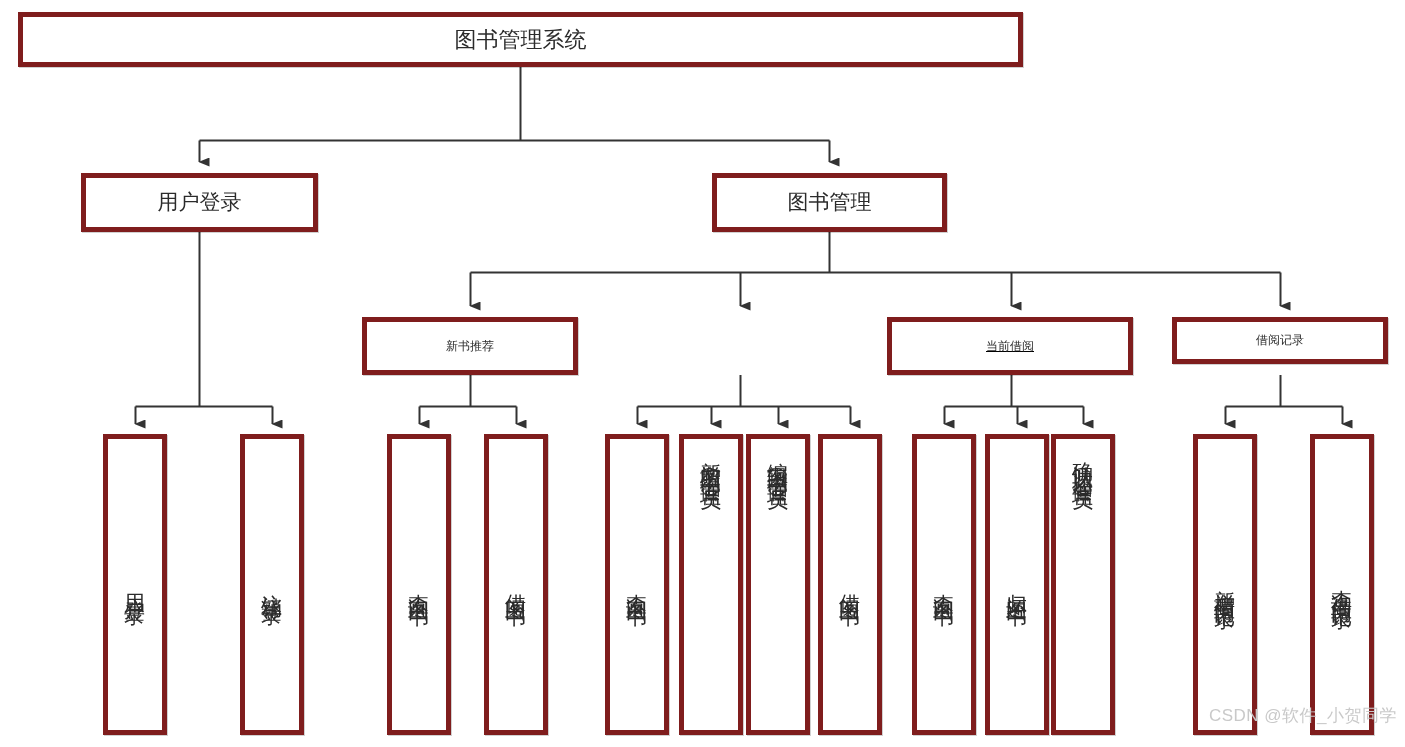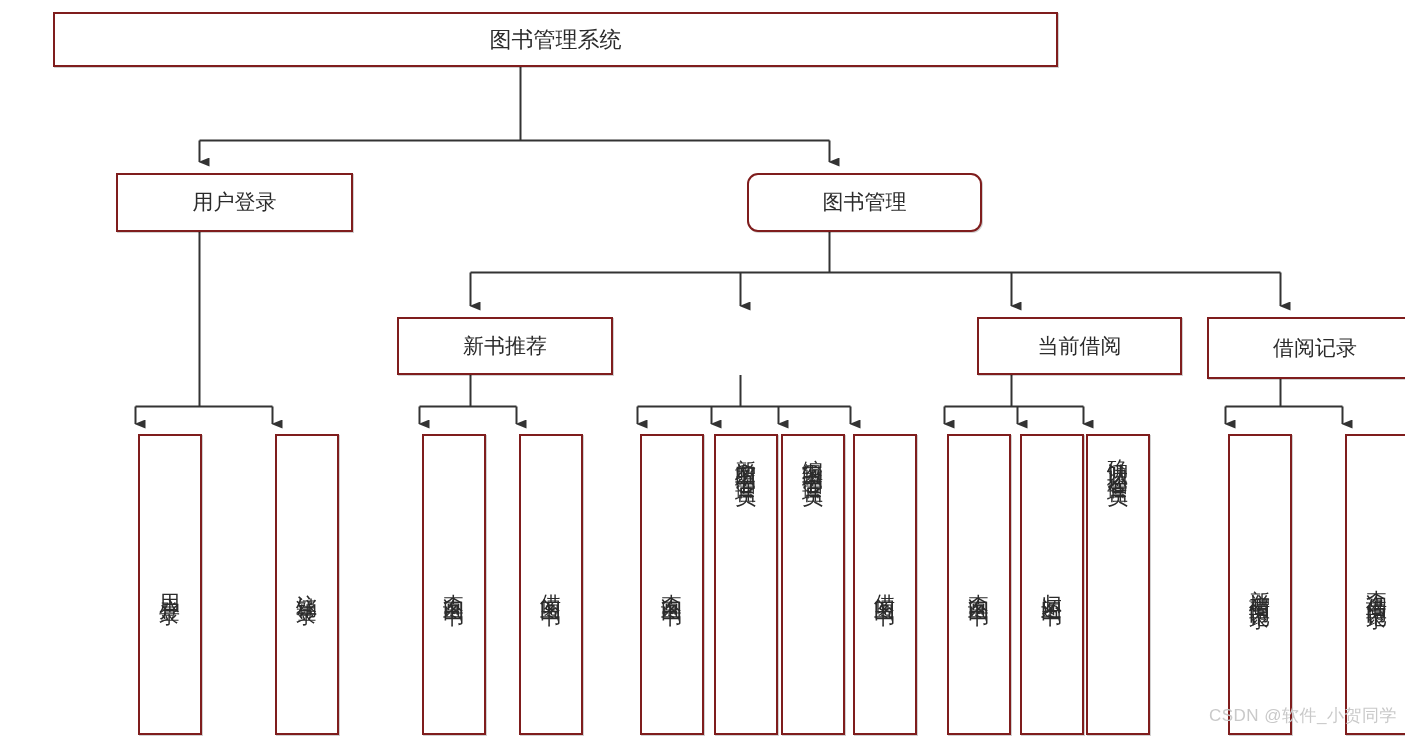--- a/index.html
+++ b/index.html
@@ -26,35 +26,34 @@
     left: 0;
     top: 0;
     width: 1405px;
     height: 747px;
     display: block;
   }
   .node-box {
     position: absolute;
     box-sizing: border-box;
     background: #ffffff;
-    border: 2px solid #7f1d1d;
+    border: 5px solid #7f1d1d;
     box-shadow: 1px 1px 0 rgba(0,0,0,0.18);
     display: flex;
     align-items: center;
     justify-content: center;
-    margin-left: 35px;
   }
   .node-label {
     color: #2b2b2b;
     line-height: 1.05;
     white-space: nowrap;
   }
   .level0 .node-label { font-size: 22px; }
   .level1 .node-label { font-size: 21px; }
-  .level2 .node-label { font-size: 21px; }
+  .level2 .node-label { font-size: 12px; }
   .leaf .node-label {
     writing-mode: vertical-rl;
     text-orientation: upright;
     font-size: 21px;
     letter-spacing: 4px;
     line-height: 1;
   }
   .leaf {
     align-items: flex-start;
     padding-top: 6px;
@@ -126,31 +125,31 @@
     </g>
   </svg>
 
   <div class="node-box level0" style="left: 18px; top: 12px; width: 1005px; height: 55px;">
     <span class="node-label">图书管理系统</span>
   </div>
 
   <div class="node-box level1" style="left: 81px; top: 173px; width: 237px; height: 59px;">
     <span class="node-label">用户登录</span>
   </div>
-  <div class="node-box level1" style="left: 712px; top: 173px; width: 235px; height: 59px; border-radius: 11px;">
+  <div class="node-box level1" style="left: 712px; top: 173px; width: 235px; height: 59px;">
     <span class="node-label">图书管理</span>
   </div>
 
   <div class="node-box level2" style="left: 362px; top: 317px; width: 216px; height: 58px;">
     <span class="node-label">新书推荐</span>
   </div>
-  <div class="node-box level2" style="left: 942px; top: 317px; width: 205px; height: 58px;">
+  <div class="node-box level2" style="left: 887px; top: 317px; width: 246px; height: 58px; text-decoration: underline;">
     <span class="node-label">当前借阅</span>
   </div>
-  <div class="node-box level2" style="left: 1172px; top: 317px; width: 216px; height: 62px;">
+  <div class="node-box level2" style="left: 1172px; top: 317px; width: 216px; height: 47px;">
     <span class="node-label">借阅记录</span>
   </div>
 
   <div class="node-box leaf center-v" style="left: 103px; top: 434px; width: 64px; height: 301px;">
     <span class="node-label">用户登录</span>
   </div>
   <div class="node-box leaf center-v" style="left: 240px; top: 434px; width: 64px; height: 301px;">
     <span class="node-label">注销登录</span>
   </div>
   <div class="node-box leaf center-v" style="left: 387px; top: 434px; width: 64px; height: 301px;">

